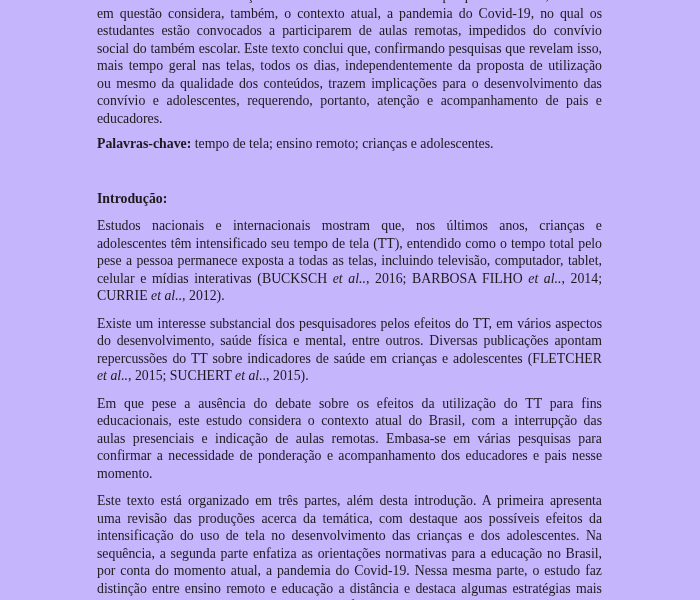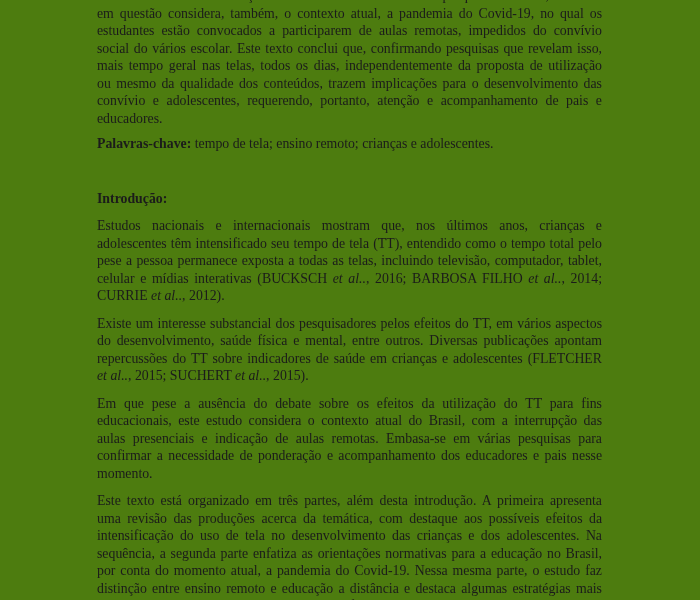--- a/index.html
+++ b/index.html
@@ -4,21 +4,21 @@
 <style>
   html, body { margin: 0; padding: 0; }
   body {
     width: 700px; height: 600px; overflow: hidden;
     background: #ffffff;
     font-family: "Liberation Serif", "DejaVu Serif", serif;
   }
   .page {
     position: relative;
     width: 700px; height: 600px; overflow: hidden;
-    background: #4d7c0f;
+    background: #c4b5fd;
   }
   .textcol {
     position: absolute;
     left: 97px; top: 0;
     width: 505px;
     color: #1b1b1b;
     font-size: 13.8px;
     line-height: 17.5px;
   }
   .block { margin: 0; }
@@ -47,21 +47,21 @@
 </style>
 </head>
 <body>
 
 <div class="page">
   <div class="textcol" id="doc-body">
       <p class="block block-abstract-continued" style="font-size: inherit;">
         <span class="line"><span class="">desenvolvimento das crianças e adolescentes. Com base em pesquisas recentes, o estudo</span></span>
         <span class="line"><span class="">em questão considera, também, o contexto atual, a pandemia do Covid-19, no qual os</span></span>
         <span class="line"><span class="">estudantes estão convocados a participarem de aulas remotas, impedidos do convívio</span></span>
-        <span class="line"><span class="">social do vários escolar. Este texto conclui que, confirmando pesquisas que revelam isso,</span></span>
+        <span class="line"><span class="">social do também escolar. Este texto conclui que, confirmando pesquisas que revelam isso,</span></span>
         <span class="line"><span class="">mais tempo geral nas telas, todos os dias, independentemente da proposta de utilização</span></span>
         <span class="line"><span class="">ou mesmo da qualidade dos conteúdos, trazem implicações para o desenvolvimento das</span></span>
         <span class="line"><span class="">convívio e adolescentes, requerendo, portanto, atenção e acompanhamento de pais e</span></span>
         <span class="line last"><span class="">educadores.</span></span>
       </p>
       <p class="block block-keywords" style="font-size: inherit;">
         <span class="line last"><span class="run-b ">Palavras-chave:</span><span class=""> tempo de tela; ensino remoto; crianças e adolescentes.</span></span>
       </p>
       <h2 class="block block-introduction-heading" style="font-size: inherit;">
         <span class="line last"><span class="run-b ">Introdução:</span></span>

